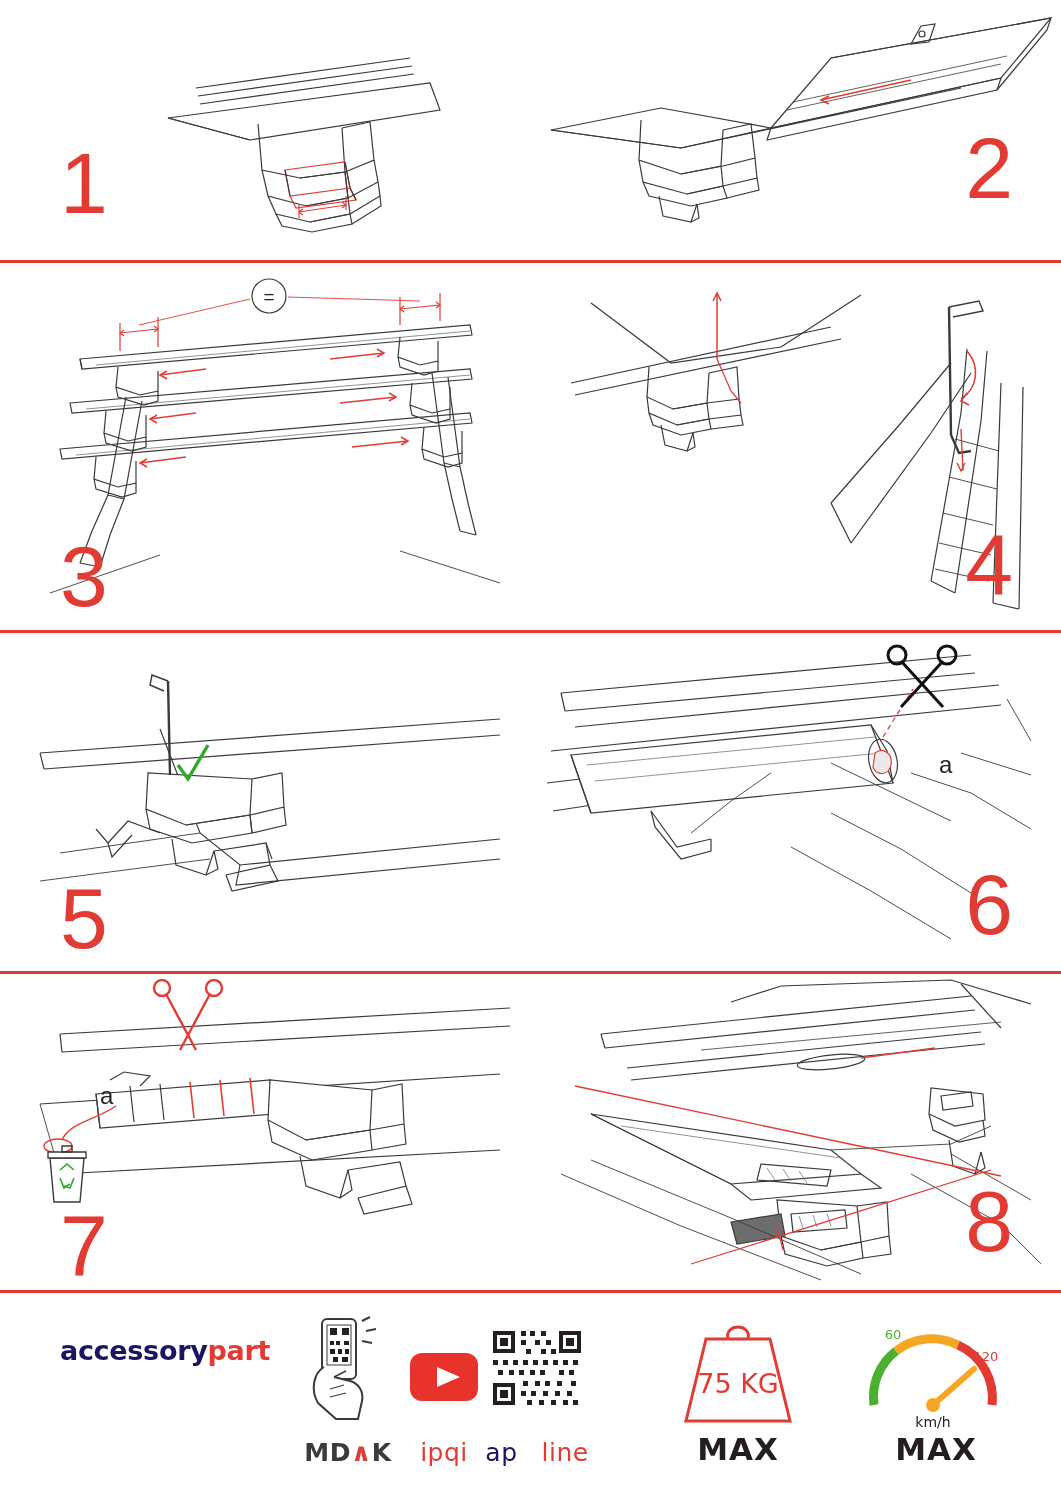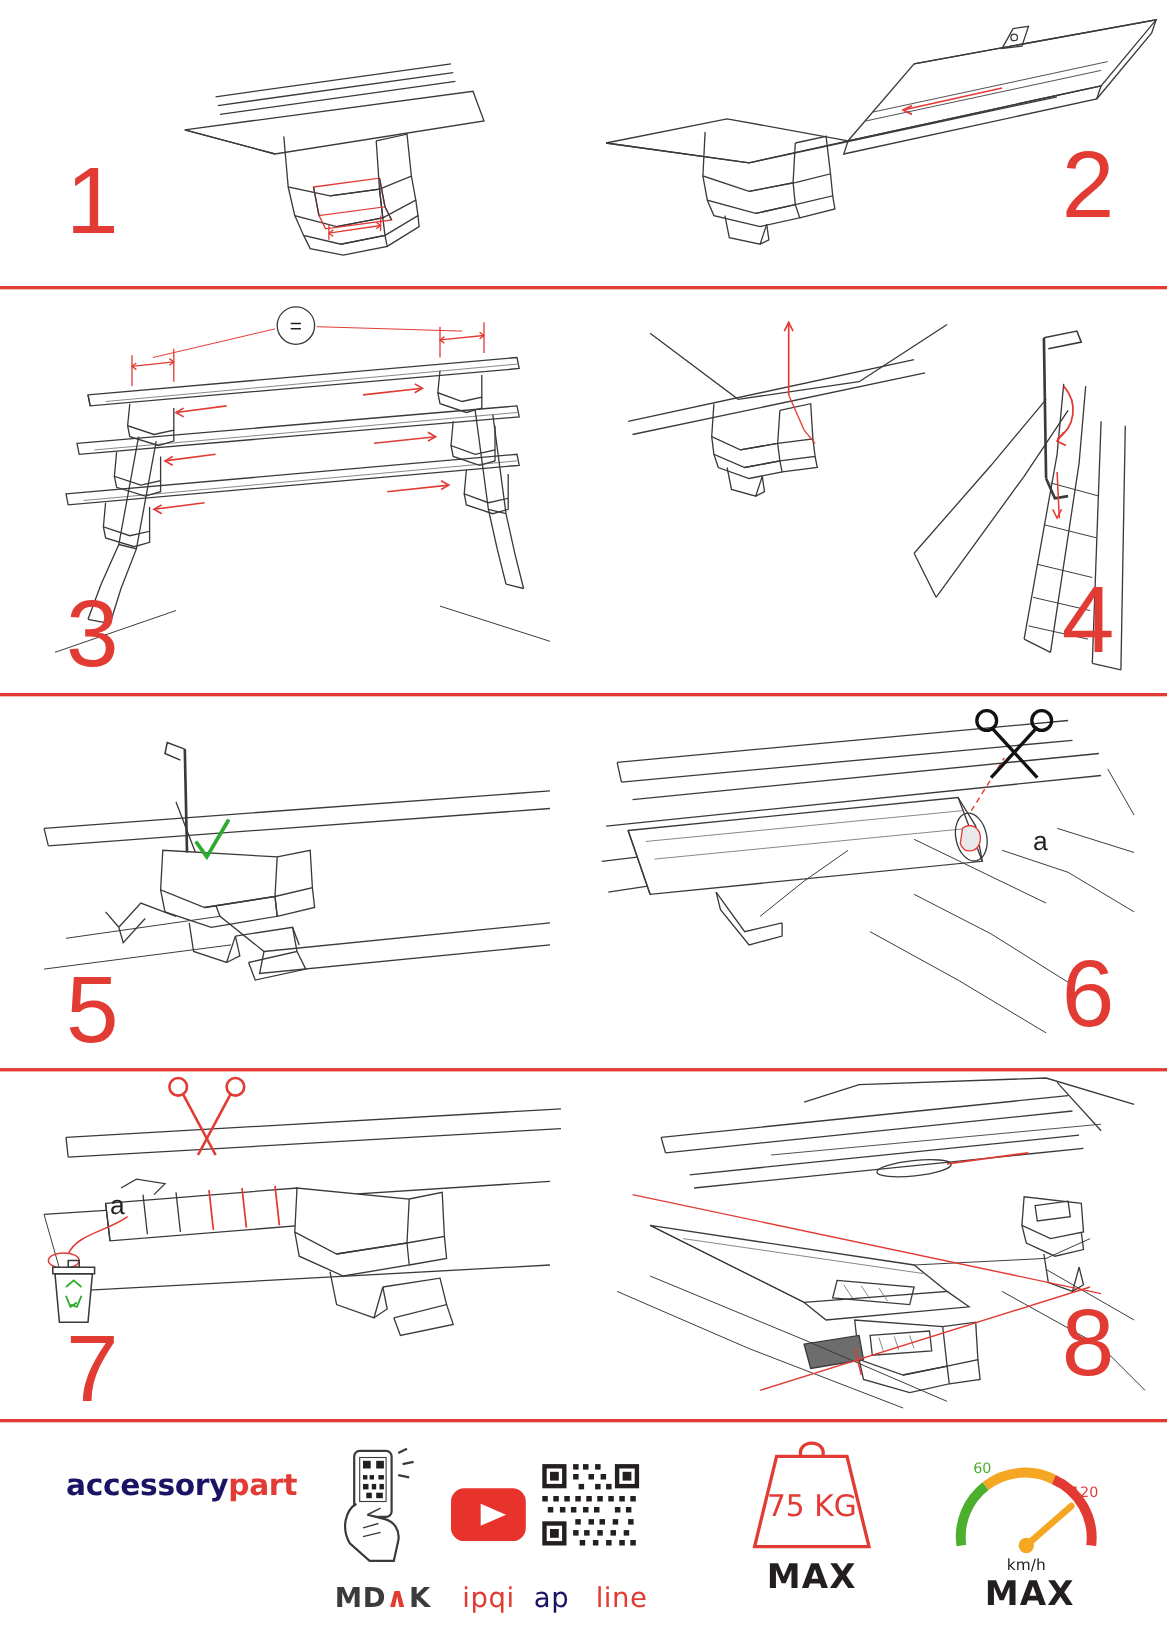--- a/index.html
+++ b/index.html
@@ -136,21 +136,21 @@
     position: absolute;
     left: 0;
     width: 100%;
     bottom: 0;
     font-family: "DejaVu Sans", sans-serif;
     font-size: 31px;
     color: #231f20;
     letter-spacing: 1px;
     font-weight: bold;
   }
-  .weight { left: 648px; top: 1px; width: 180px; height: 158px; }
+  .weight { left: 648px; top: 16px; width: 180px; height: 158px; }
   .speed  { left: 846px; top: 16px; width: 180px; height: 158px; }
 </style>
 </head>
 <body>
 
 <div class="sheet">
 
   <div class="rule r1"></div>
   <div class="rule r2"></div>
   <div class="rule r3"></div>

